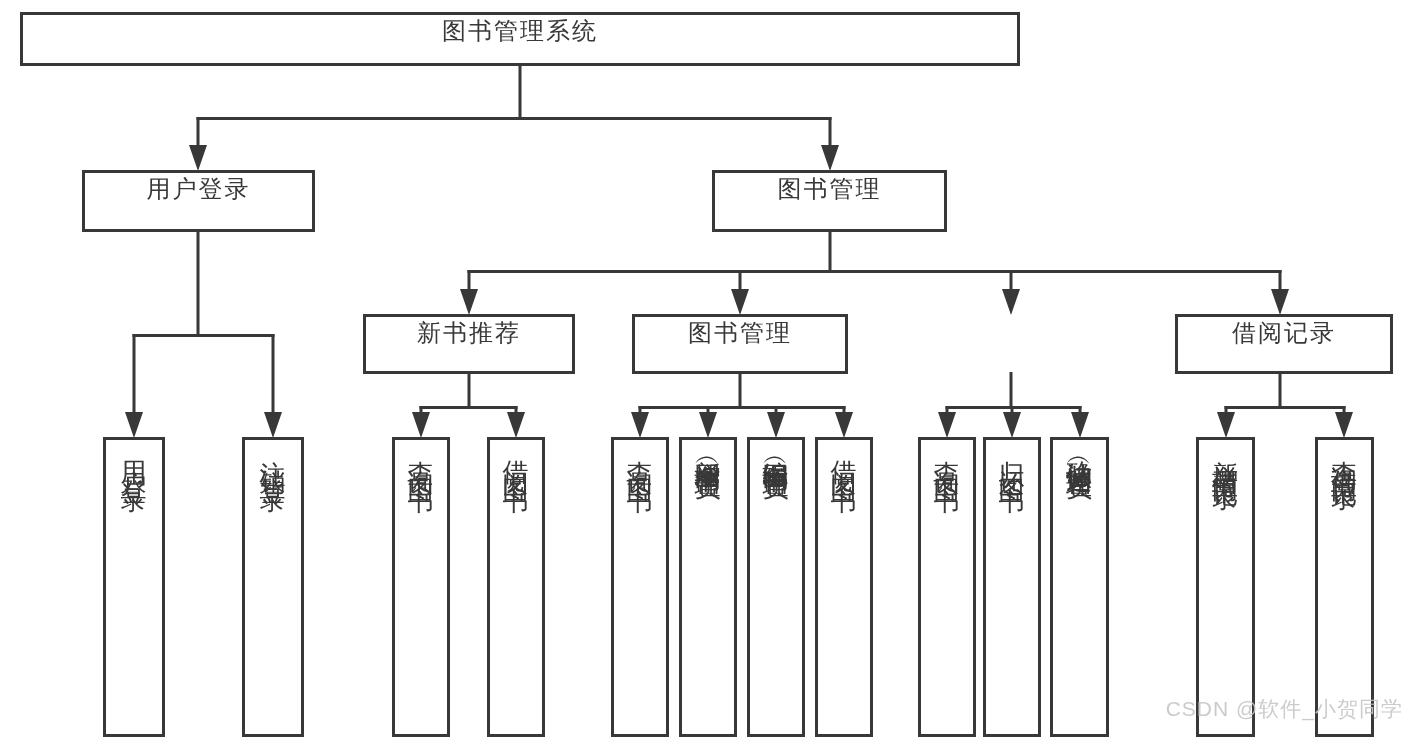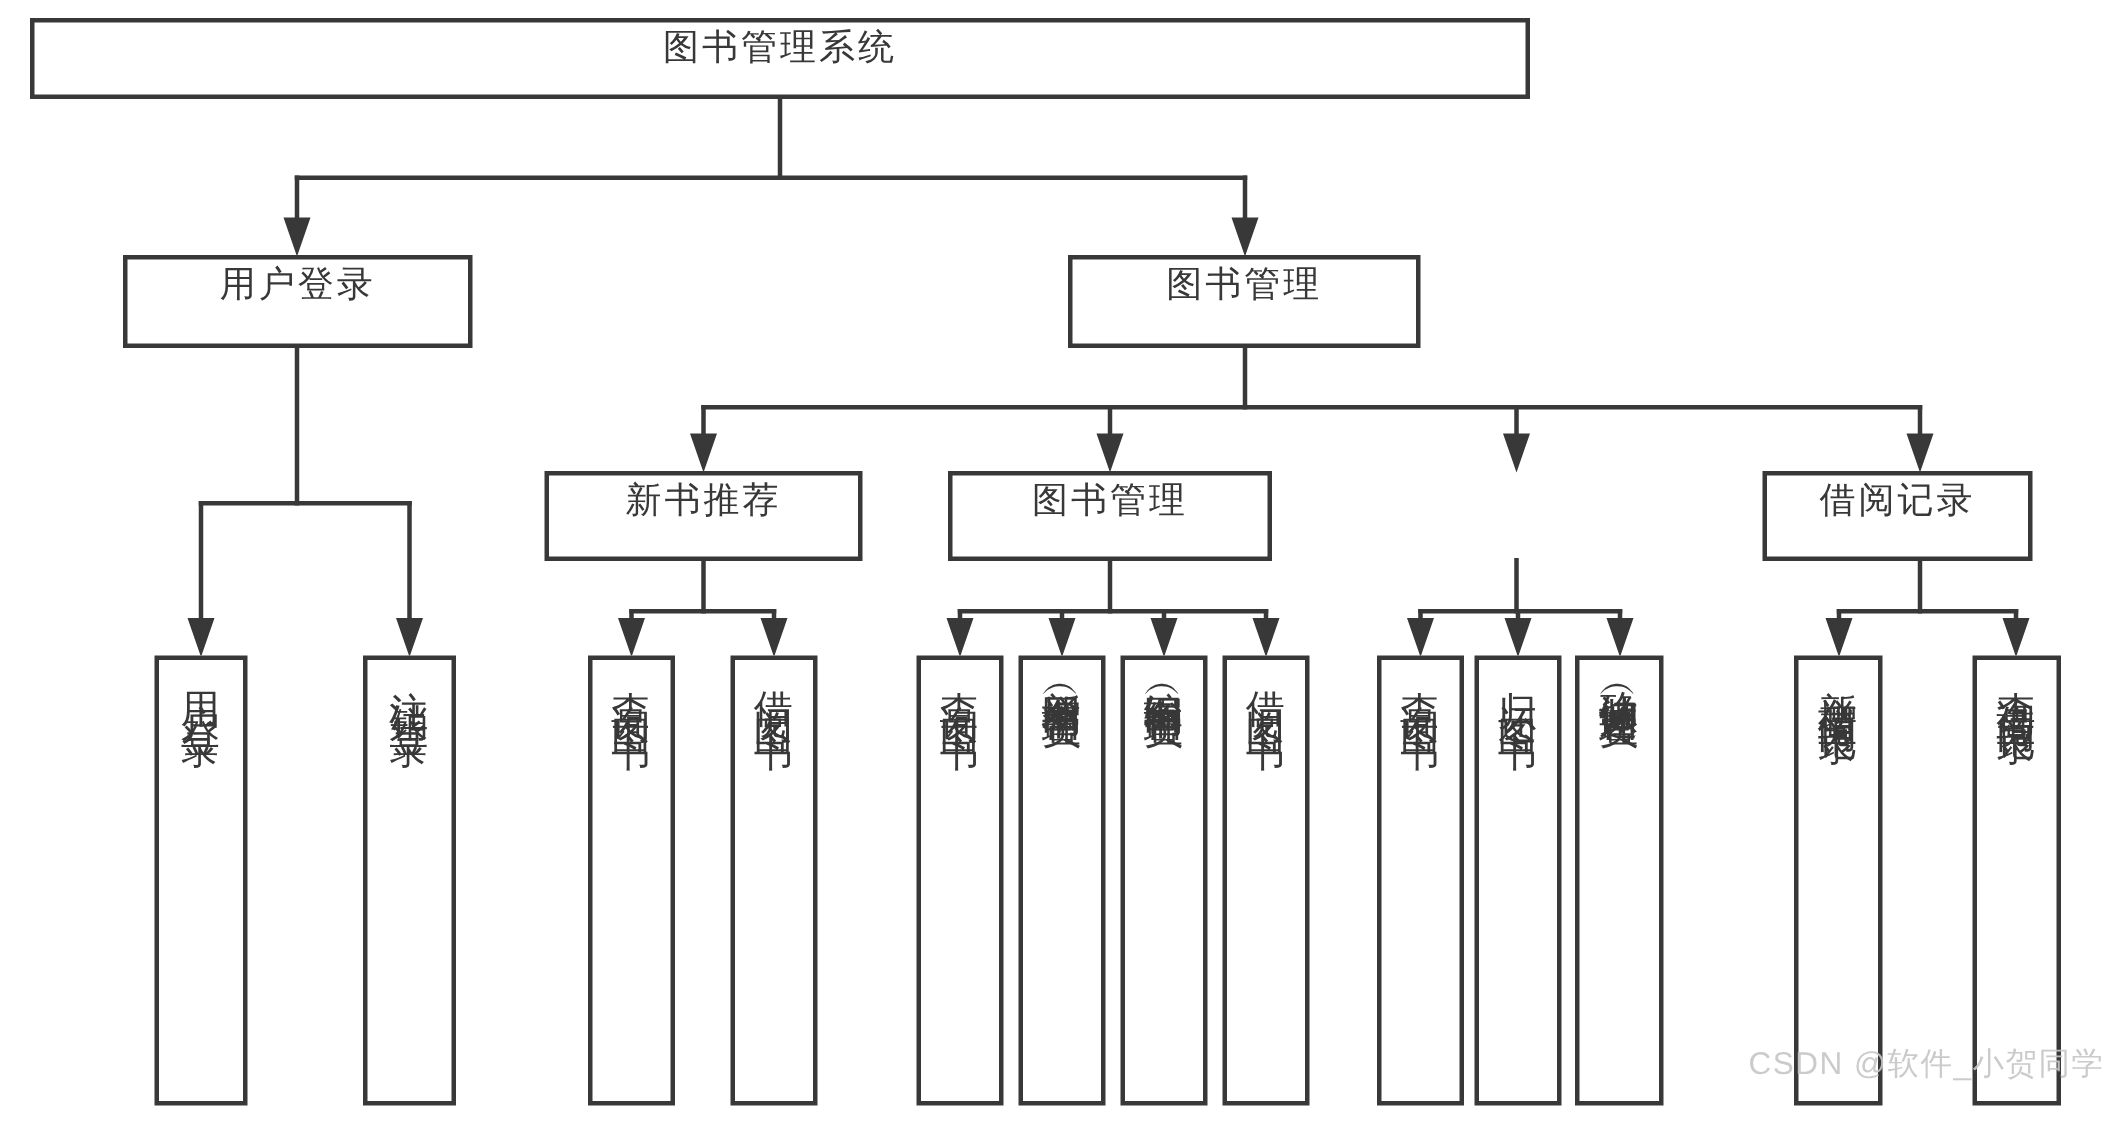--- a/index.html
+++ b/index.html
@@ -95,21 +95,21 @@
   <div class="node h" style="left:363px;top:314px;width:212px;height:60px">
     <span class="lbl">新书推荐</span>
   </div>
 
   <div class="node h" style="left:712px;top:170px;width:235px;height:62px">
     <span class="lbl">图书管理</span>
   </div>
   <div class="node h" style="left:632px;top:314px;width:216px;height:60px">
     <span class="lbl">图书管理</span>
   </div>
-  <div class="node h" style="left:1175px;top:314px;width:180px;height:60px">
+  <div class="node h" style="left:1175px;top:314px;width:218px;height:60px">
     <span class="lbl">借阅记录</span>
   </div>
 
   <div class="node v" style="left:103px;top:437px;width:62px;height:300px">
     <span class="vlbl ls-lg">用户登录</span>
   </div>
   <div class="node v" style="left:242px;top:437px;width:62px;height:300px">
     <span class="vlbl ls-lg">注销登录</span>
   </div>
 

